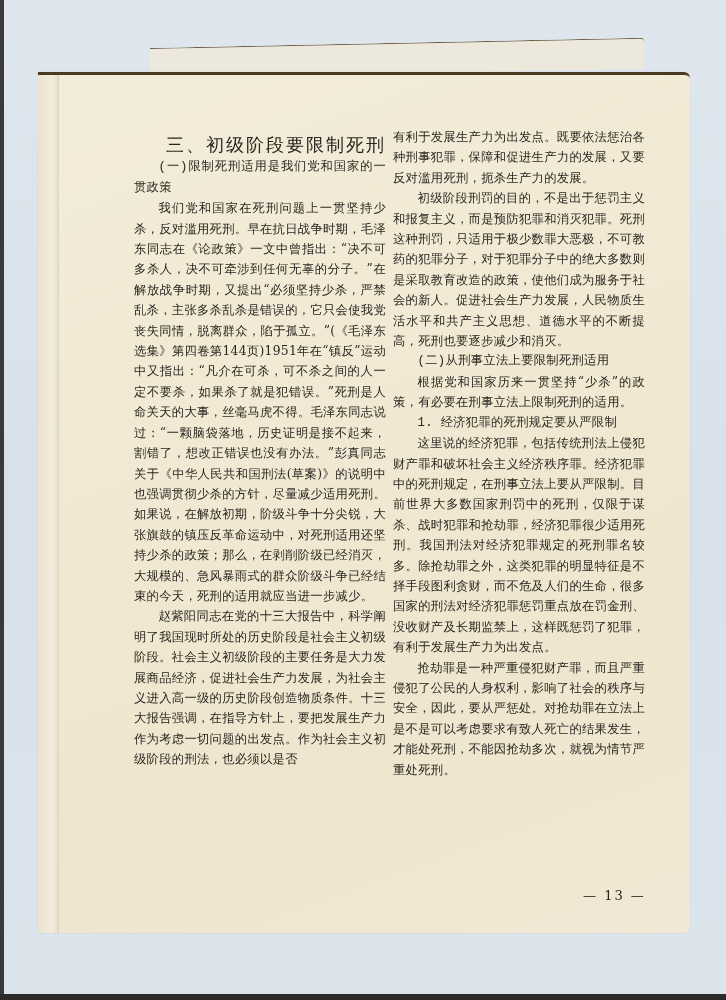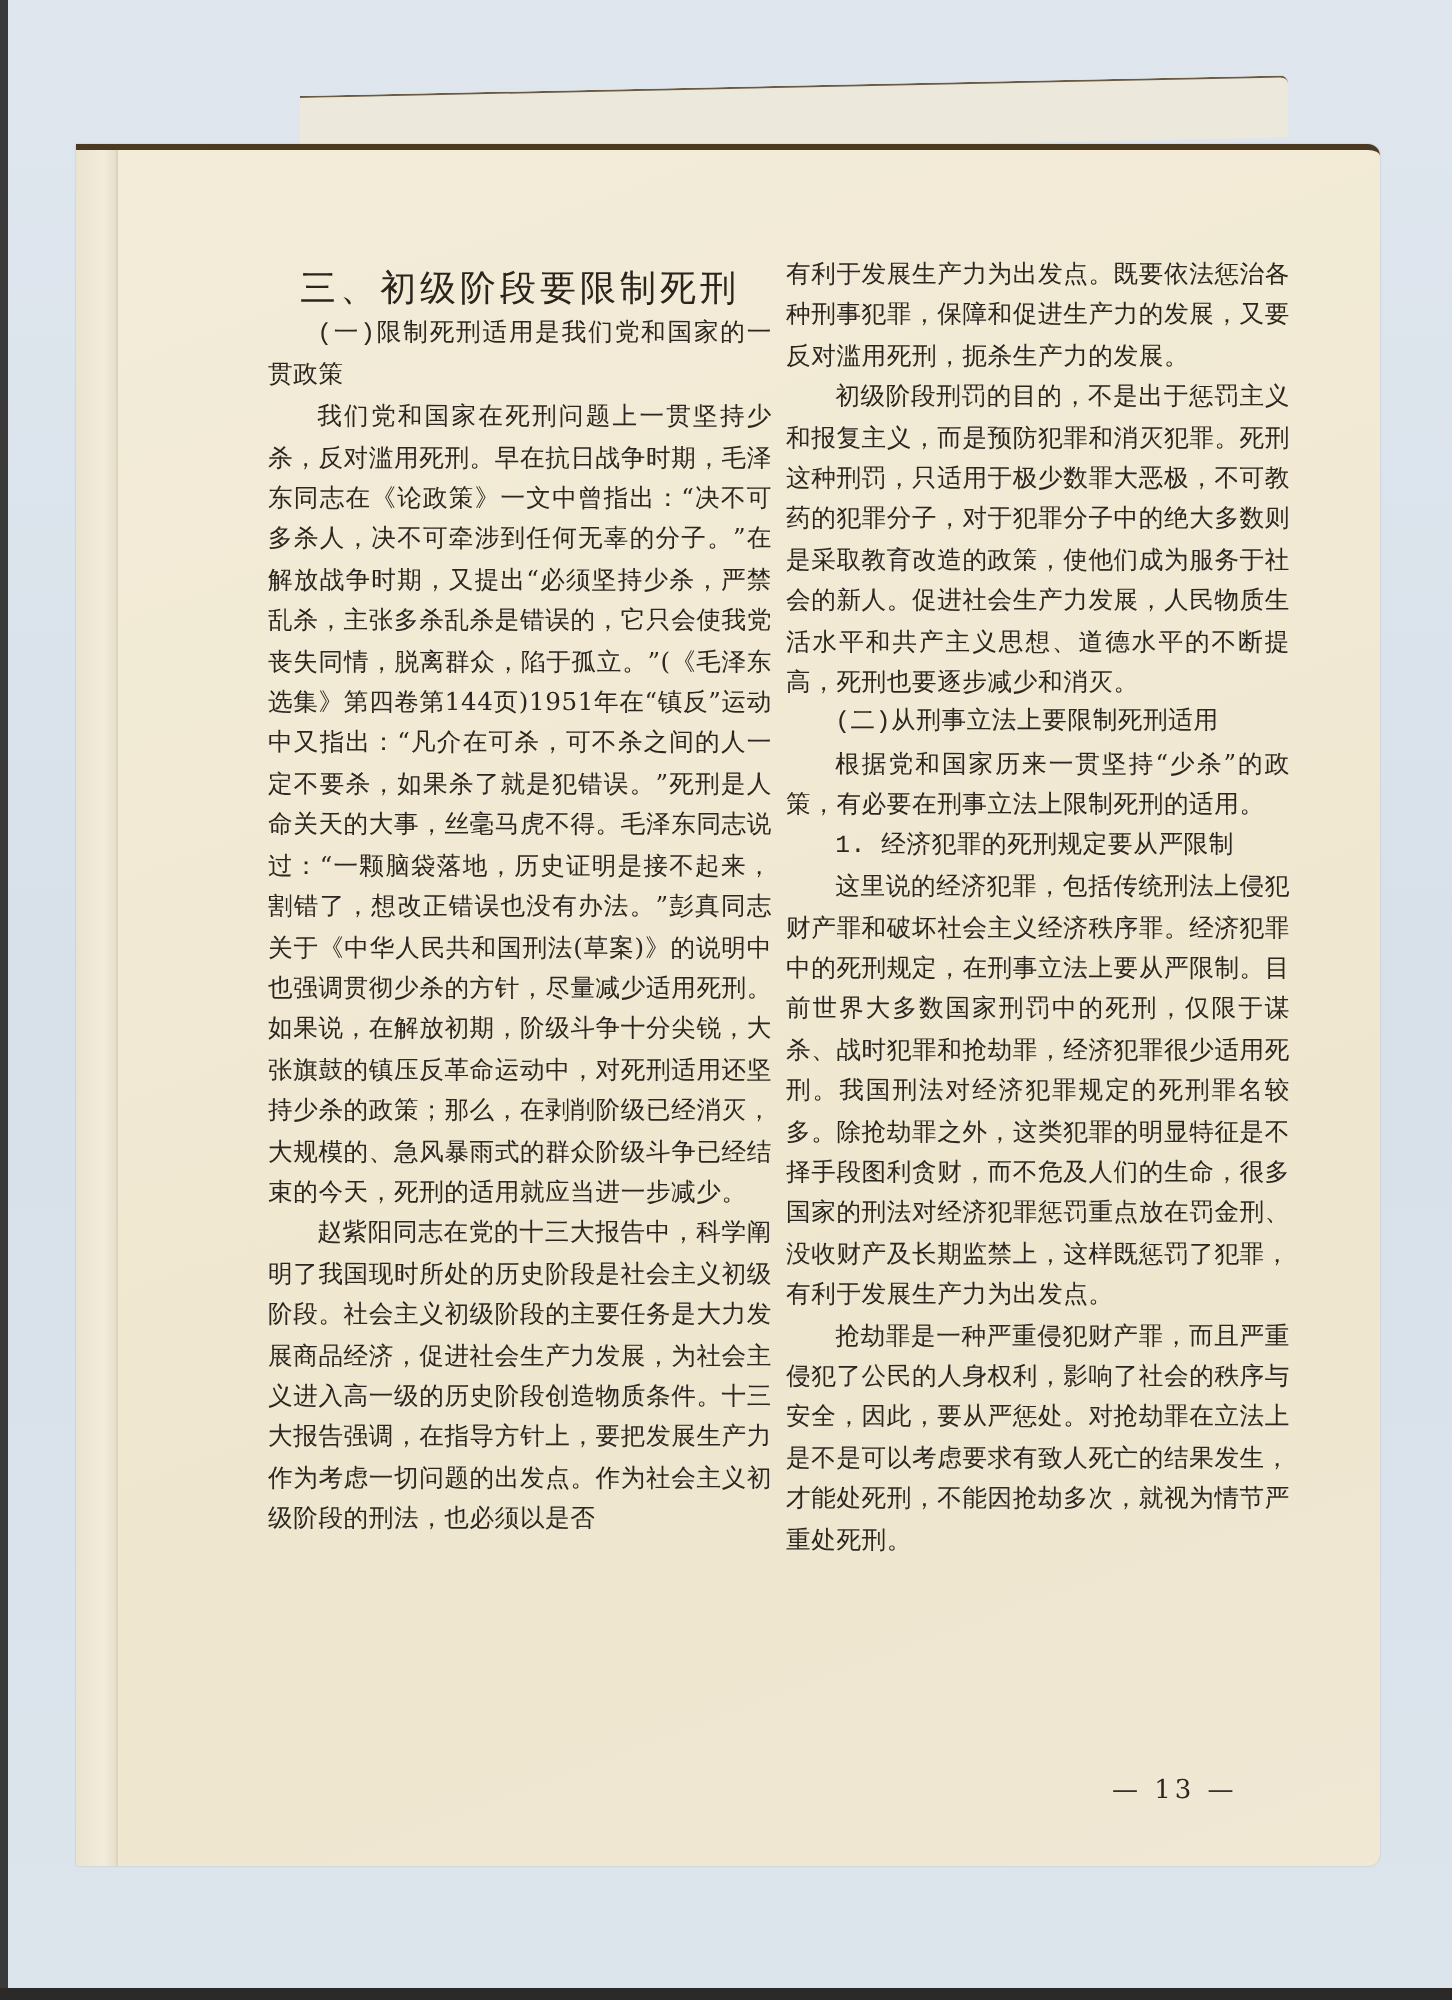--- a/index.html
+++ b/index.html
@@ -24,23 +24,23 @@
   .page::before {
     content:""; position:absolute; left:0; top:0; width:20px; height:100%;
     background: linear-gradient(90deg,#eae3d0,#f3ecdb 70%,#e6dfcb);
     border-right:1px solid #ddd4bd;
   }
   .col { position:absolute; top:52px; width:252px; color:#2b2620; font-size:12.3px; line-height:20.4px; letter-spacing:0.3px; text-align:justify; }
   .col.left { left:96px; }
   .col.right { left:355px; }
   .p { margin:0; }
   .indent { text-indent:2em; }
-  .section-title { text-align:center; font-size:18px; letter-spacing:2px; margin:8px 0 2px 0; color:#2a241d; font-family:"DejaVu Sans", sans-serif; font-weight:normal; }
+  .section-title { text-align:right; font-size:18px; letter-spacing:2px; margin:8px 0 2px 0; color:#2a241d; font-family:"DejaVu Sans", sans-serif; font-weight:normal; }
   .subhead { margin:0; text-indent:2em;font-family:Liberation Mono, monospace; }
-  .page-number { position:absolute; left:518px; top:813px; font-size:13px; color:#2b2620; letter-spacing:2px; }
+  .page-number { position:absolute; left:545px; top:813px; font-size:13px; color:#2b2620; letter-spacing:2px; }
   .red-dot { position:absolute; left:581px; top:920px; width:4px; height:4px; border-radius:50%; background:#b3403a; }
 </style>
 </head>
 <body>
 
 <div class="left-edge"></div>
 <div class="back-sheet"></div>
 
 <div class="page">
   <div class="col left">

